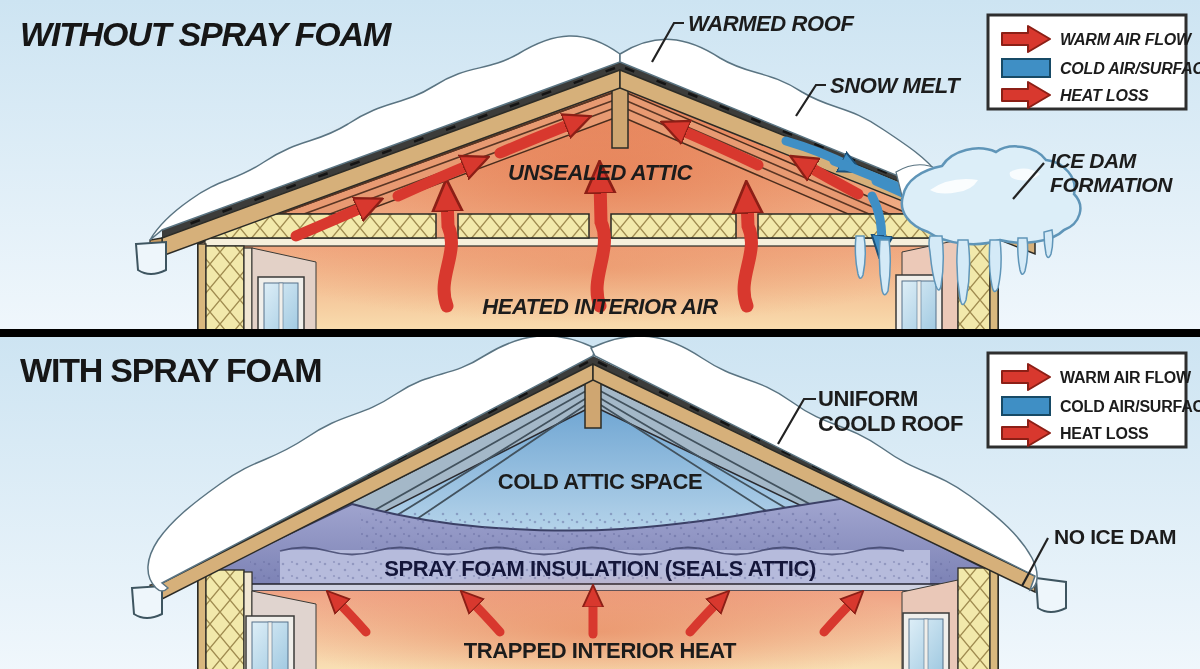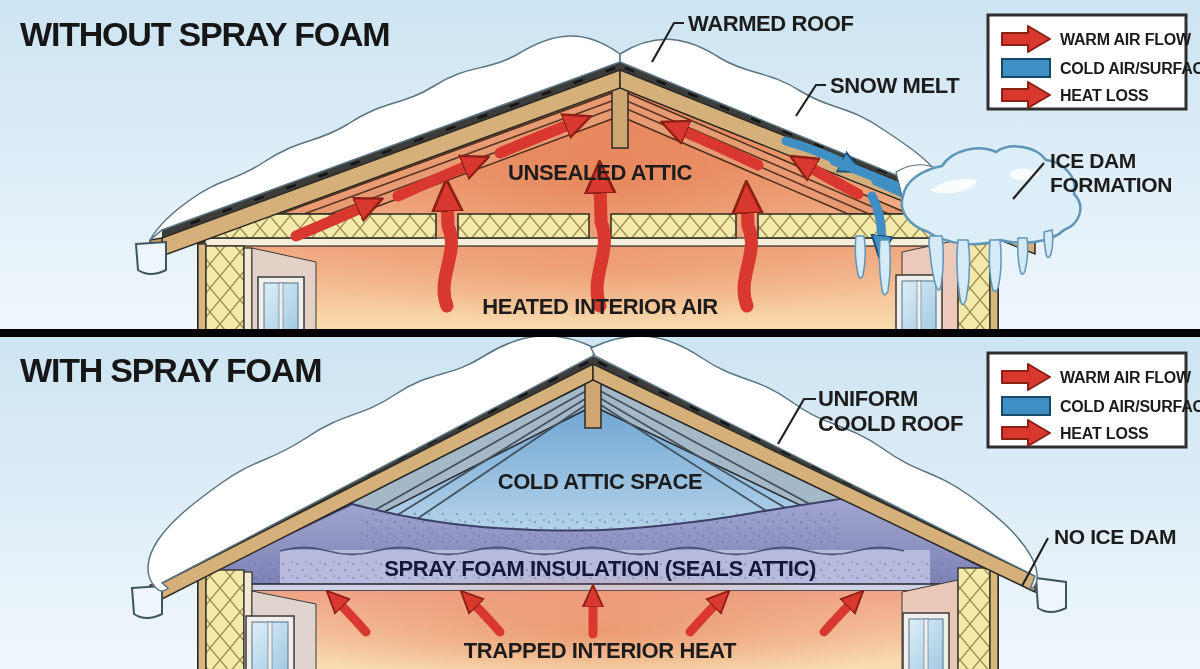--- a/index.html
+++ b/index.html
@@ -1,20 +1,20 @@
 <!DOCTYPE html>
 <html><head>
 <meta charset="utf-8">
 <style>
   html,body{margin:0;padding:0;background:#fff;}
   .stage{position:relative;width:1200px;height:669px;overflow:hidden;background:#dcecf7;
          font-family:"Liberation Sans",sans-serif;}
   .panel{position:absolute;left:0;width:1200px;}
   .panel svg{display:block;}
-  .panel-top{top:0;height:334px;}
+  .panel-top{top:0;height:334px;font-style:italic;}
   .panel-bottom{top:336px;height:336px;}
   .divider{position:absolute;left:0;top:329px;width:1200px;height:8px;background:#000;z-index:5;}
   .t-title{font-weight:bold;font-size:34px;letter-spacing:-1.2px;fill:#161616;}
   .t-lbl{font-weight:bold;font-size:22px;letter-spacing:-0.4px;fill:#1c1c1c;}
   .t-lbl-sm{font-weight:bold;font-size:21px;letter-spacing:-0.4px;fill:#1c1c1c;}
   .t-foam{font-weight:bold;font-size:22px;letter-spacing:-0.4px;fill:#14163a;}
   .t-leg{font-weight:bold;font-size:16px;letter-spacing:-0.2px;fill:#1c1c1c;}
   .leader{stroke:#222;stroke-width:2.2;fill:none;}
 </style>
 </head>

